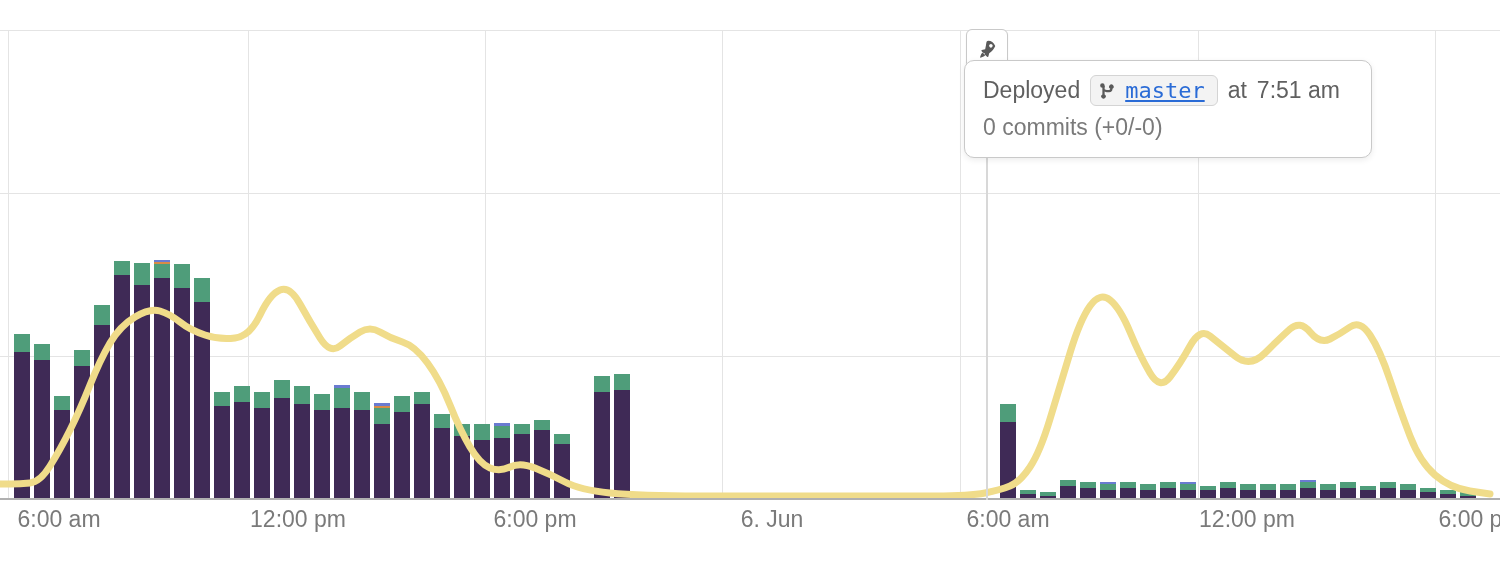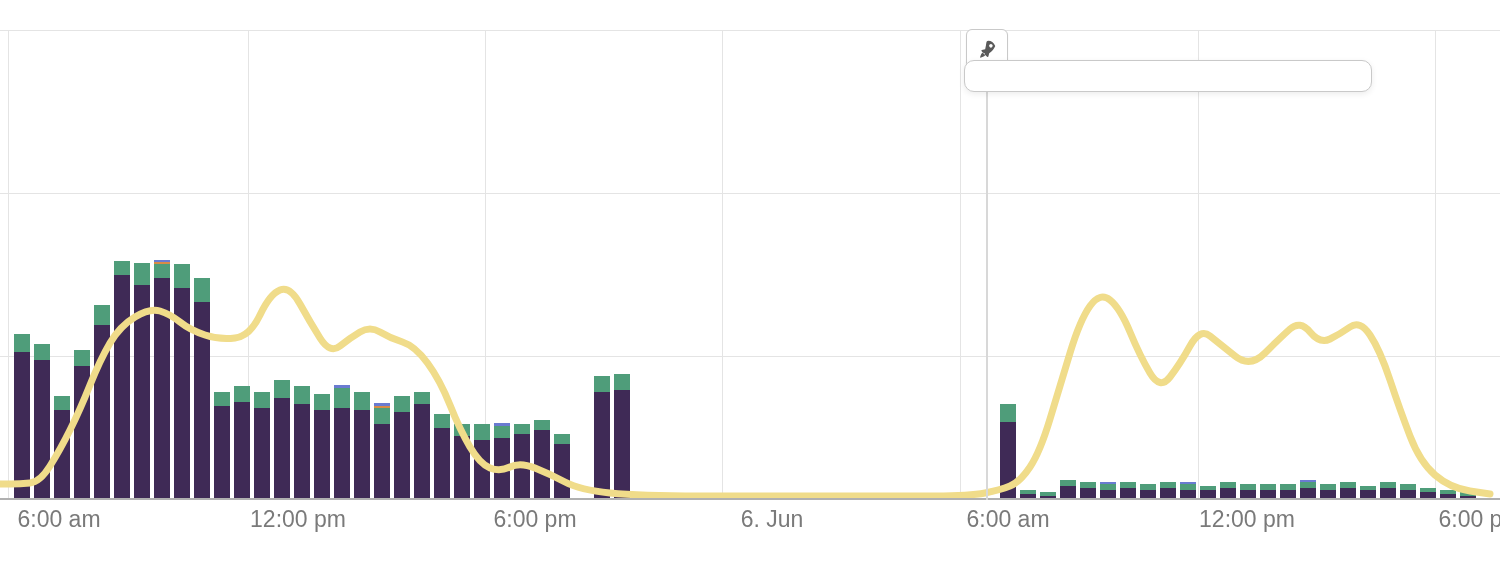--- a/index.html
+++ b/index.html
@@ -431,13 +431,25 @@
 
 <div class="deploy-marker" id="deploy-marker" style="left: 986px;">
   <div class="marker-box">
     <svg class="rocket-icon" viewBox="0 0 24 24">
       <path d="M13.5 2c3 0 6 2 7.5 5.5-1.2 3-3.5 5.8-6.6 8l-.9 3.6c-.1.5-.7.7-1.1.4l-2.1-1.7-2.6-2.6-1.7-2.1c-.3-.4-.1-1 .4-1.1l3.6-.9C11.7 5.6 10.5 2 13.5 2zm1.4 4.1a1.9 1.9 0 1 0 2.7 2.7 1.9 1.9 0 0 0-2.7-2.7zM6.3 15.6c-.9.9-1.7 3.7-1.9 4.9 1.2-.2 4-1 4.9-1.9.8-.8.8-2.1 0-3s-2.2-.8-3 0z"></path>
     </svg>
   </div>
 </div>
 
 <div class="tooltip" id="deploy-tooltip" style="left: 964px;">
+  <div class="row1">
+    <span>Deployed</span>
+    <span class="branch-chip">
+      <svg class="git-icon" viewBox="0 0 16 16" fill="#5a5a5a">
+        <path d="M5 3a2 2 0 1 0-2 2v6a2 2 0 1 0 2 0V8.5c.6.3 1.3.5 2 .5h2a3 3 0 0 0 3-3 2 2 0 1 0-2 0 1 1 0 0 1-1 1H7c-.7 0-1.4-.2-2-.5V5a2 2 0 0 0 0-2z"></path>
+      </svg>
+      <span class="branch-name">master</span>
+    </span>
+    <span>at</span>
+    <span>7:51 am</span>
+  </div>
+  <div class="row2">0 commits (+0/-0)</div>
 </div>
 
 </body></html>

